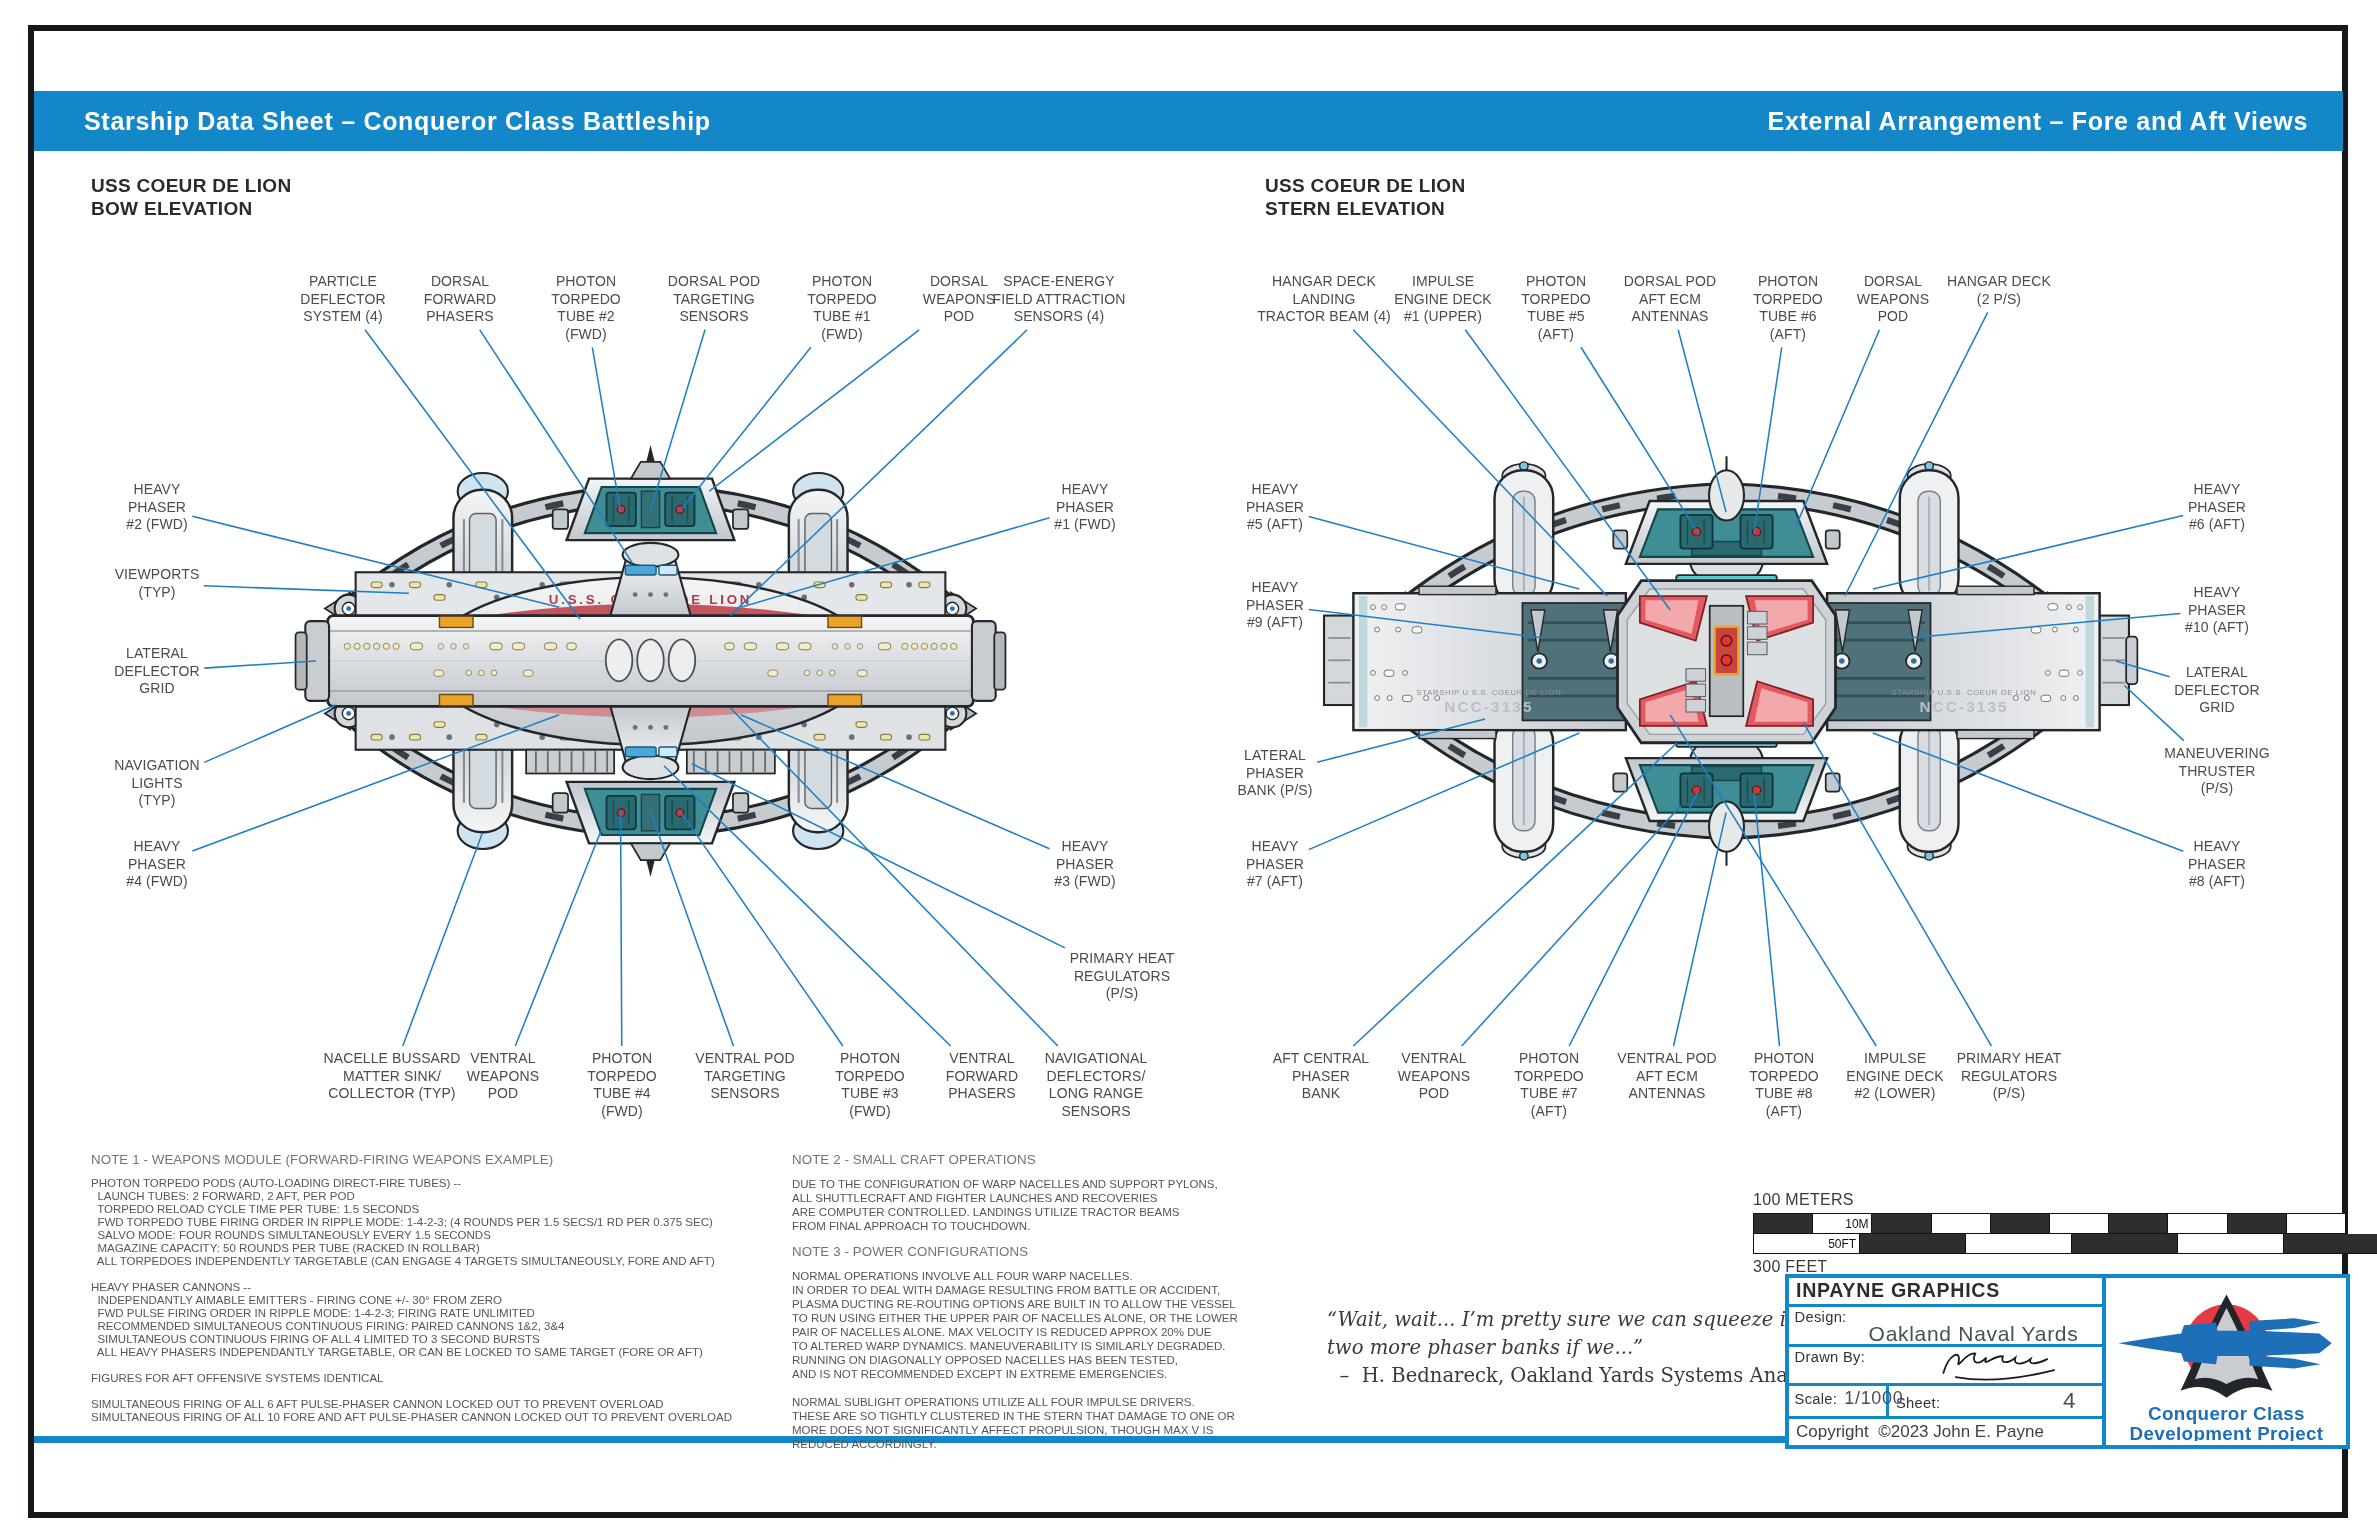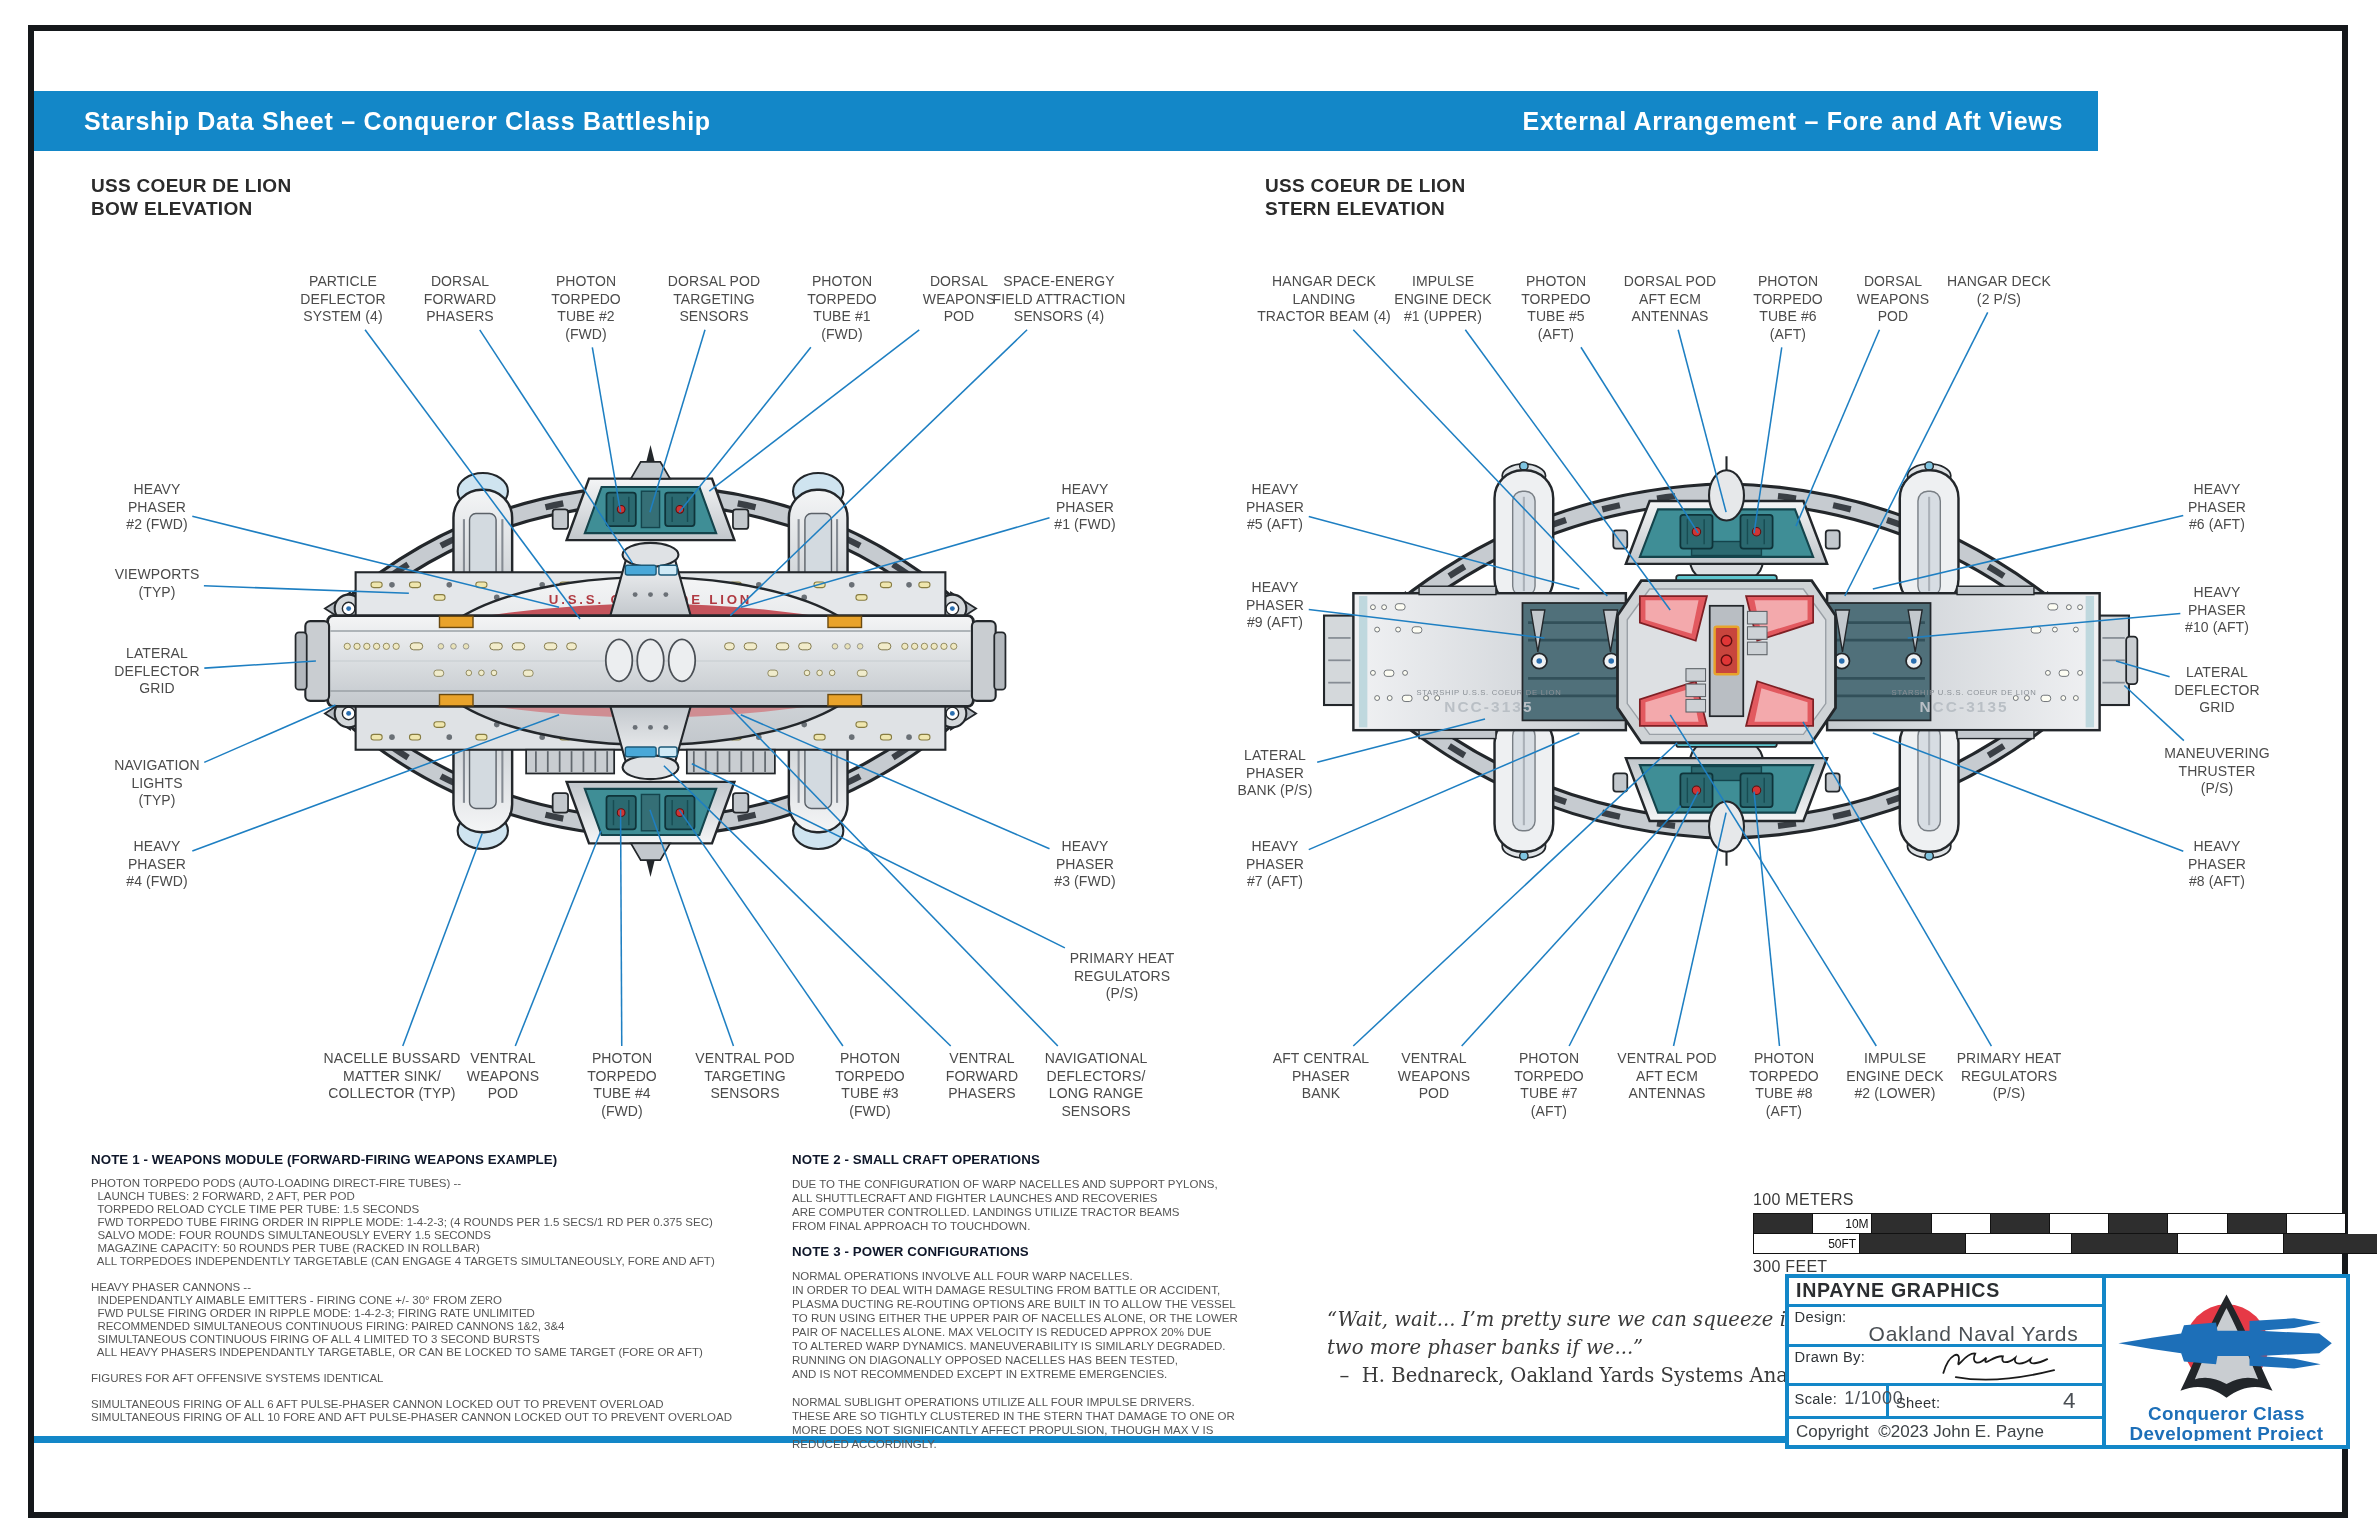--- a/index.html
+++ b/index.html
@@ -1,39 +1,39 @@
 <!DOCTYPE html>
 <html style="font-size:11.2px"><head>
 <meta charset="utf-8">
 <style>
   html,body{margin:0;padding:0;background:#ffffff;}
   .sheet{position:relative;width:2377px;height:1539px;background:#fff;
          font-family:"Liberation Sans",sans-serif;overflow:hidden;}
   .frame{position:absolute;left:28px;top:25px;width:2308px;height:1481px;
          border:6.3px solid #15181b;}
-  .header-bar{position:absolute;left:34px;top:91px;width:2064px;height:60px;
+  .header-bar{position:absolute;left:34px;top:91px;width:2309px;height:60px;
          background:#1387c8;display:flex;align-items:center;justify-content:space-between;}
   .header-bar .ht{color:#fff;font-size:25px;font-weight:bold;letter-spacing:0.7px;white-space:pre;}
   .ht.left{margin-left:50px;}
   .ht.right{margin-right:35px;}
   .bottom-rule{position:absolute;left:34px;top:1436px;width:2309px;height:7px;background:#1387c8;}
 
   .panel{position:absolute;width:1118px;height:993px;}
   #bow-panel{left:42px;top:168px;}
   #stern-panel{left:1216px;top:168px;}
   .panel-title{position:absolute;left:49px;top:5.6px;font-size:19px;font-weight:bold;
         color:#2b2b2b;line-height:23px;white-space:pre;letter-spacing:0.3px;}
   .leaders{position:absolute;left:0;top:0;pointer-events:none;}
   .leaders line{stroke:#1e7fc2;stroke-width:2.2px;}
   .co{position:absolute;transform:translateX(-50%);white-space:pre;text-align:center;
       font-size:14px;line-height:17.5px;color:#4b4b4b;letter-spacing:0.1px;}
   .ship{position:absolute;}
 
   .note-col{position:absolute;}
-  .note-title{font-size:13.3px;font-weight:700;color:#0f172a;letter-spacing:0.1px;}
+  .note-title{font-size:13.3px;font-weight:400;color:#737373;letter-spacing:0.1px;}
   .note-body{font-size:11.5px;line-height:13px;color:#565656;white-space:pre;margin-top:10px;}
   .note-gap{height:11.2px;}
 
   .quote{position:absolute;left:1327px;top:1306px;width:419px;
          font-family:"DejaVu Serif","Liberation Serif",serif;color:#3a3a3a;}
   .quote .qtext{font-style:italic;font-size:19.6px;line-height:28px;white-space:pre;}
   .quote .qattr{font-size:19.6px;line-height:28px;white-space:pre;}
 
   .scalebar{position:absolute;left:1753px;top:1191px;}
   .sb-label{font-size:16px;color:#3a3a3a;letter-spacing:0.3px;}

